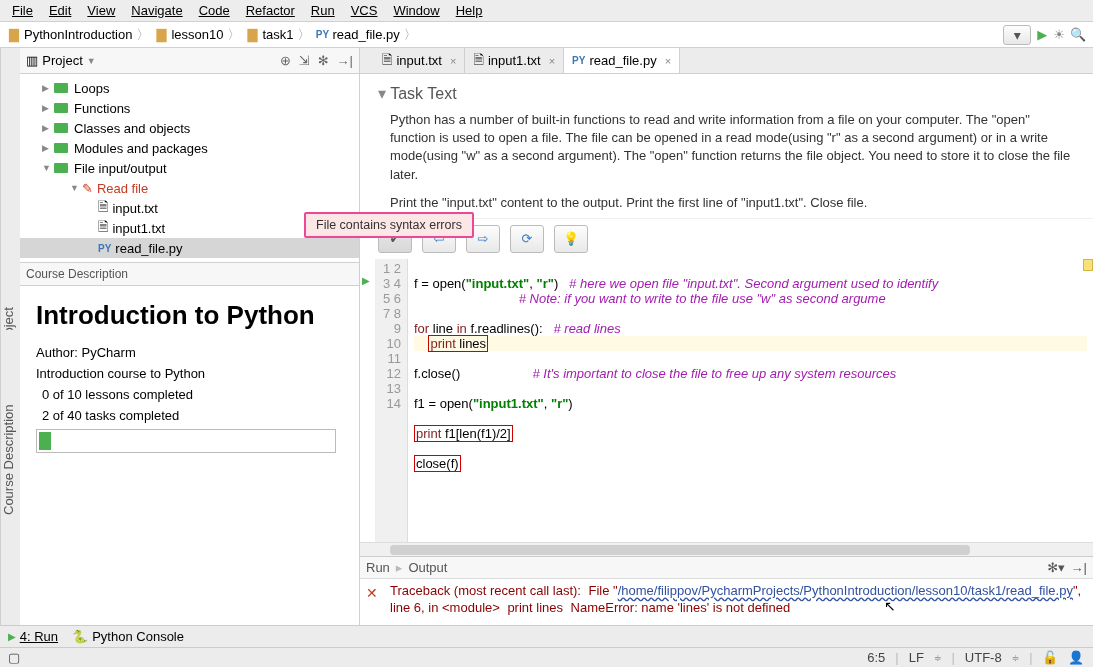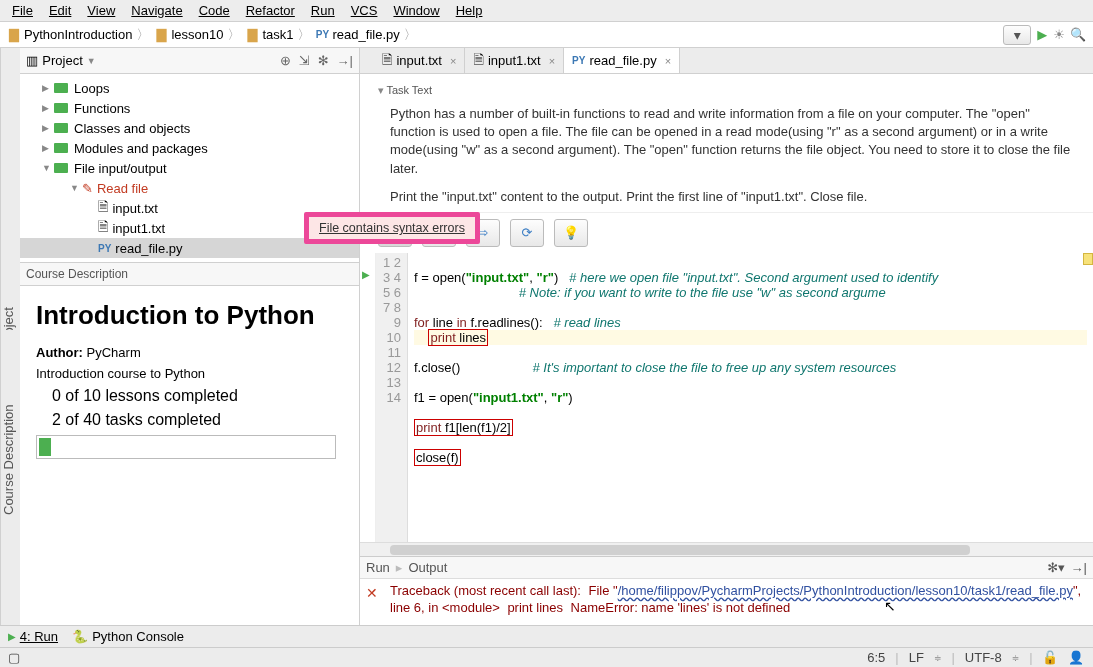--- a/index.html
+++ b/index.html
@@ -28,52 +28,52 @@
 .tree .ind2 { padding-left: 50px; }
 .tree .ind3 { padding-left: 78px; }
 .tree .read-file-folder { color: #c23b22; }
 .tree .selected { background: #d6d6d6; }
 .lesson-icon { display:inline-block; width:14px; height:10px; background:#4caf50; border-radius:1px; margin-right:2px;}
 
 .course-desc-hdr { height: 24px; border-top: 1px solid #d0d0d0; border-bottom: 1px solid #d0d0d0; background: #f7f7f7; display:flex; align-items:center; padding: 0 6px; font-size: 12px; color:#555;}
 .course-body { padding: 14px 16px; }
 .course-body h1 { font-size: 26px; font-weight: bold; margin-bottom: 14px; }
 .course-body .author { font-size: 13px; margin-bottom: 6px; }
-.course-body .author b { font-weight: bold; }
+.course-body .author b { font-weight: normal; }
 .course-body .desc { font-size: 13px; margin-bottom: 4px; }
-.course-body .stat { font-size: 16px; margin: 6px 16px; }
+.course-body .stat { font-size: 13px; margin: 6px 6px; }
 .progress { width: 300px; height: 24px; border: 1px solid #bbb; background: #fff; margin-top: 6px; margin-bottom: 14px; position: relative; }
 .progress .bar { position:absolute; left:2px; top:2px; bottom:2px; width: 12px; background: #4caf50; }
 
 .center { flex: 1; display: flex; flex-direction: column; background: #fff; position: relative; }
 .tabs { height: 26px; border-bottom: 1px solid #d0d0d0; display: flex; align-items: stretch; background: #ececec; }
 .tab { display: flex; align-items: center; padding: 0 8px; border-right: 1px solid #d0d0d0; background: #ececec; gap: 4px; }
 .tab.active { background: #fff; }
 .tab .close { color: #888; font-size: 11px; margin-left: 4px; }
 
 .task-area { padding: 10px 18px 6px 18px; font-family: "Consolas","Menlo",monospace; font-size: 12.5px; color: #333; }
-.task-area .hdr { color: #555; font-size: 11px; margin-bottom: 8px; }
+.task-area .hdr { color: #555; font-size: 16px; margin-bottom: 8px; }
 .task-area .hdr::before { content: "▾ "; color:#888; }
 .task-area p { margin-left: 12px; line-height: 1.4; }
 .task-area .para2 { margin-top: 10px; }
 
-.tooltip-err { position: absolute; top: 164px; left: -56px; background: #fde6e6; border: 5px solid #ec4899; padding: 4px 10px; font-size: 12.5px; color: #333; border-radius: 2px; z-index: 5; text-decoration: underline; }
+.tooltip-err { position: absolute; top: 164px; left: -56px; background: #fde6e6; border: 2px solid #ec4899; padding: 4px 10px; font-size: 12.5px; color: #333; border-radius: 2px; z-index: 5; }
 
 .toolbar-row { padding: 6px 18px; display: flex; gap: 10px; border-top: 1px solid #eee; }
 .tbtn { width: 34px; height: 28px; border: 1px solid #bbb; background: linear-gradient(#fdfdfd,#e8e8e8); border-radius: 3px; display:flex; align-items:center; justify-content:center; font-size: 14px; color:#555; }
 .tbtn.check { background: linear-gradient(#e8e8e8,#d8d8d8); }
 
 .editor { display: flex; flex: 1; position: relative; font-family: "Consolas","Menlo",monospace; font-size: 13px; }
 .run-gutter { width: 16px; background: #fff; border-right: 1px solid #eee; padding-top: 2px;}
 .run-gutter .play { color: #4caf50; font-size: 10px; margin-left: 2px; margin-top: 14px;}
 .gutter { width: 32px; background: #f0f0f0; text-align: right; padding: 2px 6px 2px 0; color: #999; border-right: 1px solid #ddd; line-height: 15px; }
 .code { flex:1; padding: 2px 6px; line-height: 15px; white-space: pre; overflow: hidden; }
 .code .kw { color: #7f1d1d; font-weight: normal; }
 .code .str { color: #008000; font-weight: bold; }
-.code .cmt { color: #0f766e; font-style: italic; }
+.code .cmt { color: #a21caf; font-style: italic; }
 .code .err-box { border: 1px solid #c00; padding: 0 1px; }
 .code .current-line { background: #fffae3; display: inline-block; width: 100%; }
 .editor .stripe { position:absolute; right:0; top:0; width:10px; height:12px; background:#f7e27a; border:1px solid #d4b640;}
 .hscroll { height: 14px; background: #f0f0f0; border-top: 1px solid #ddd; position:relative; }
 .hscroll .thumb { position:absolute; left:30px; top:2px; height:10px; width: 580px; background:#d0d0d0; border-radius:4px;}
 
 .bottom-panel { border-top: 1px solid #ccc; background: #fff; }
 .bp-header { height: 22px; display:flex; align-items:center; padding: 0 6px; background:#f7f7f7; border-bottom:1px solid #ddd; font-size:12px; color:#555;}
 .bp-header .sep2 { margin: 0 6px; color:#bbb;}
 .bp-header .tools { margin-left:auto; display:flex; gap:6px;}

